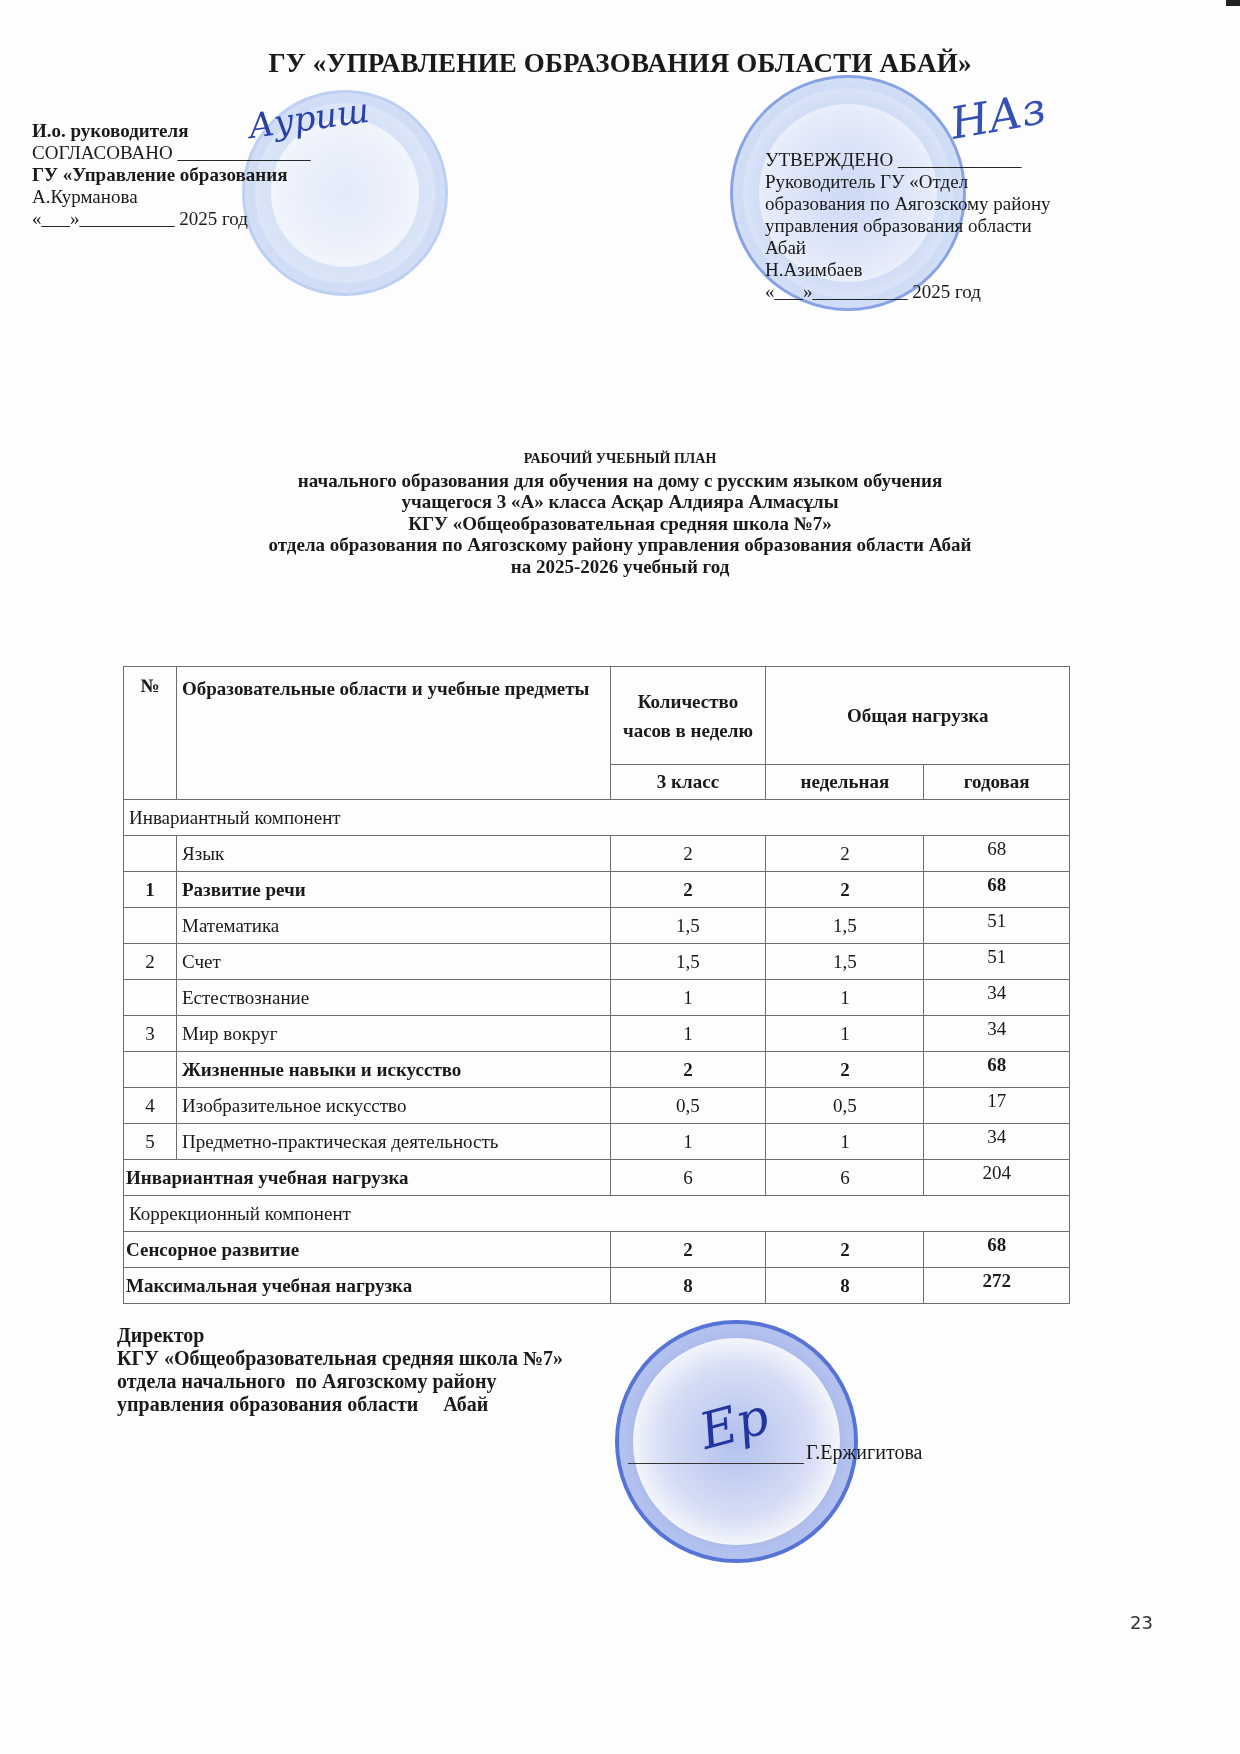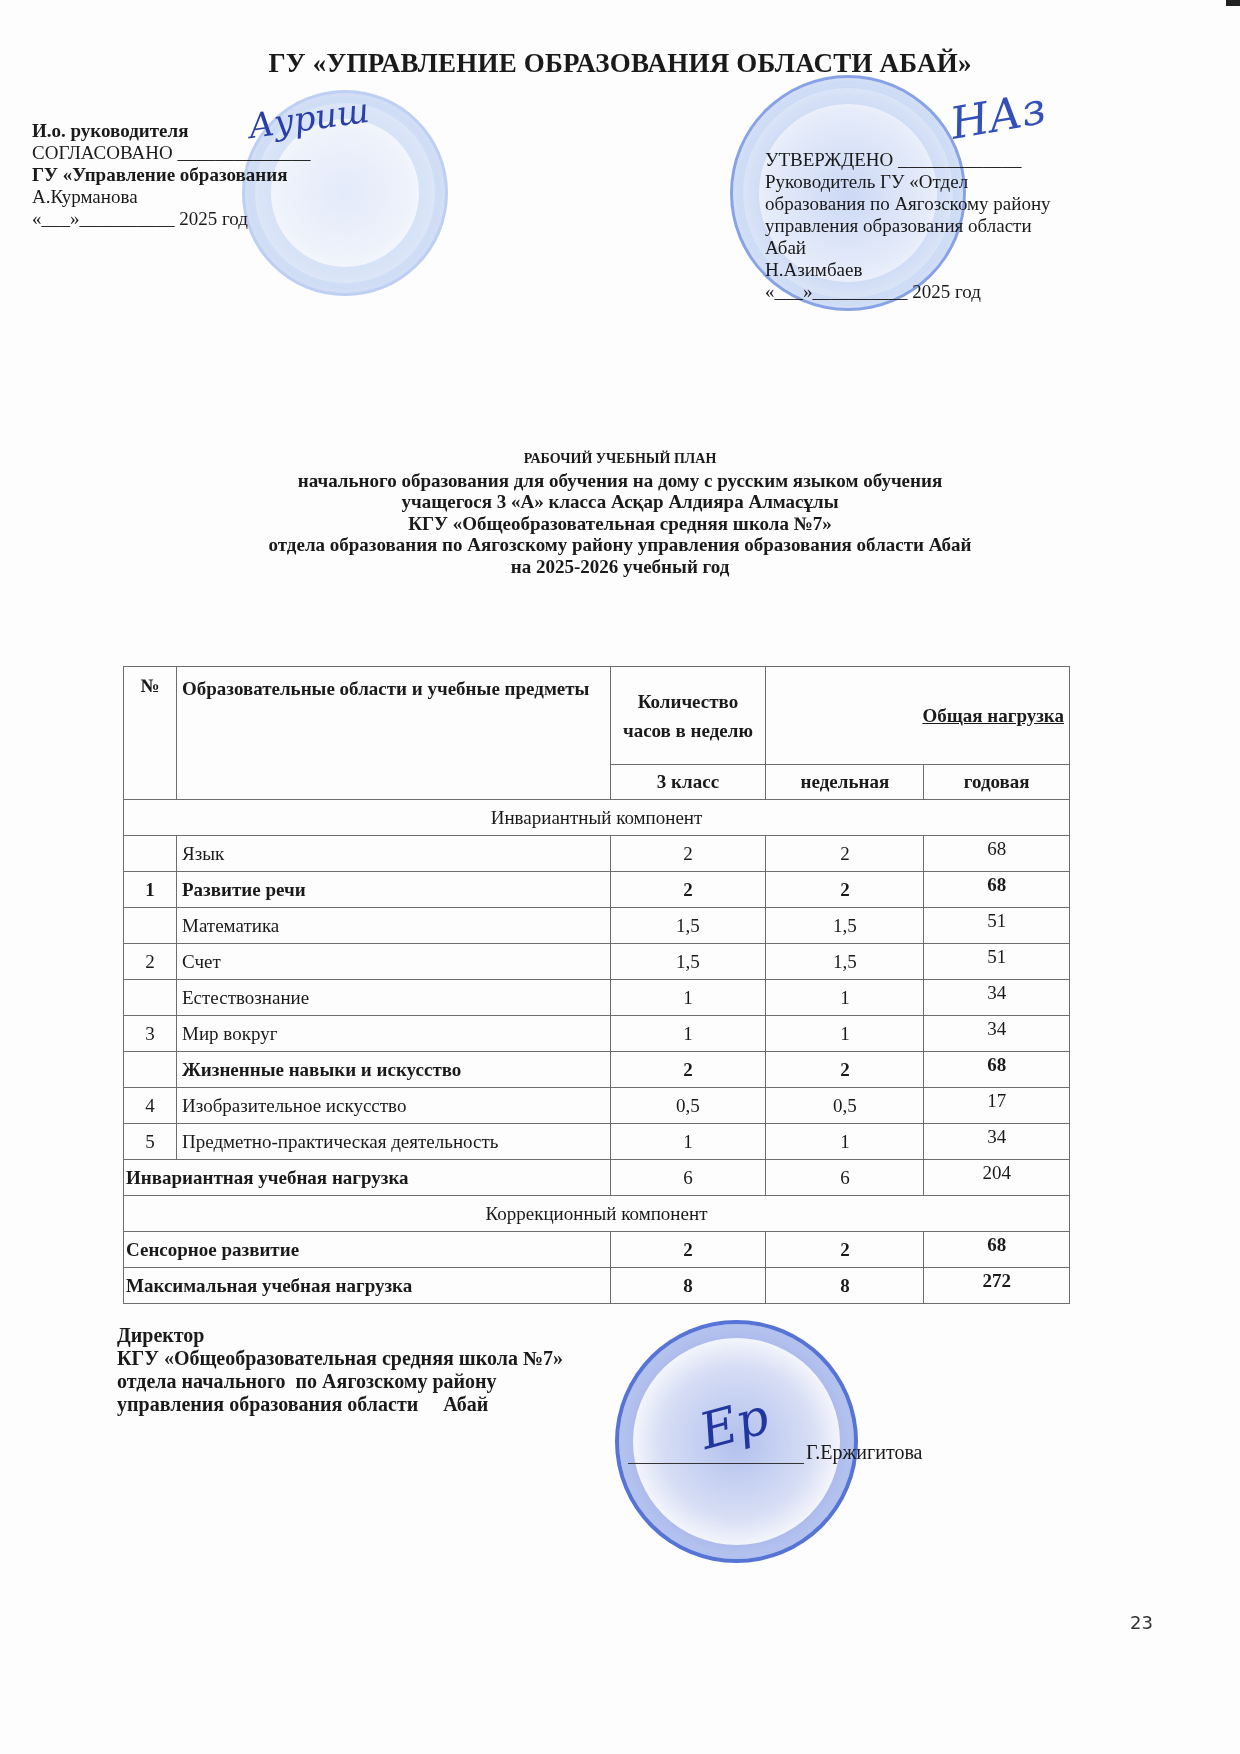--- a/index.html
+++ b/index.html
@@ -59,23 +59,23 @@
   .col-num { width: 51px; text-align: center; }
   .col-subj { width: 417px; text-align: left; }
   .col-hours { width: 150px; }
   .col-week { width: 152px; }
   .col-year { width: 140px; }
   .hdr-top { height: 98px; }
   .hdr-sub { height: 35px; }
   .h-num { vertical-align: top !important; padding-top: 8px !important; }
   .h-subj { vertical-align: top !important; padding-top: 8px !important; text-align: left; line-height: 28px; }
   .h-hours { text-align: center; line-height: 29px; }
-  .h-total { text-align: right; text-decoration: underline; }
+  .h-total { text-align: center; }
   .h-sub { text-align: center; }
-  .section-row td { text-align: center; height: 35px; }
+  .section-row td { height: 35px; }
   .data-row td { height: 33px; }
   .data-row .num { text-align: center; }
   .data-row .val { text-align: center; }
   .data-row .val-year { text-align: center; vertical-align: top; padding-top: 2px; }
   .bold-row td { font-weight: bold; }
 
   .director {
     left: 117px; top: 1324px; font-weight: bold; font-size: 20px; line-height: 23px;
   }
   .director .line { white-space: pre; }

